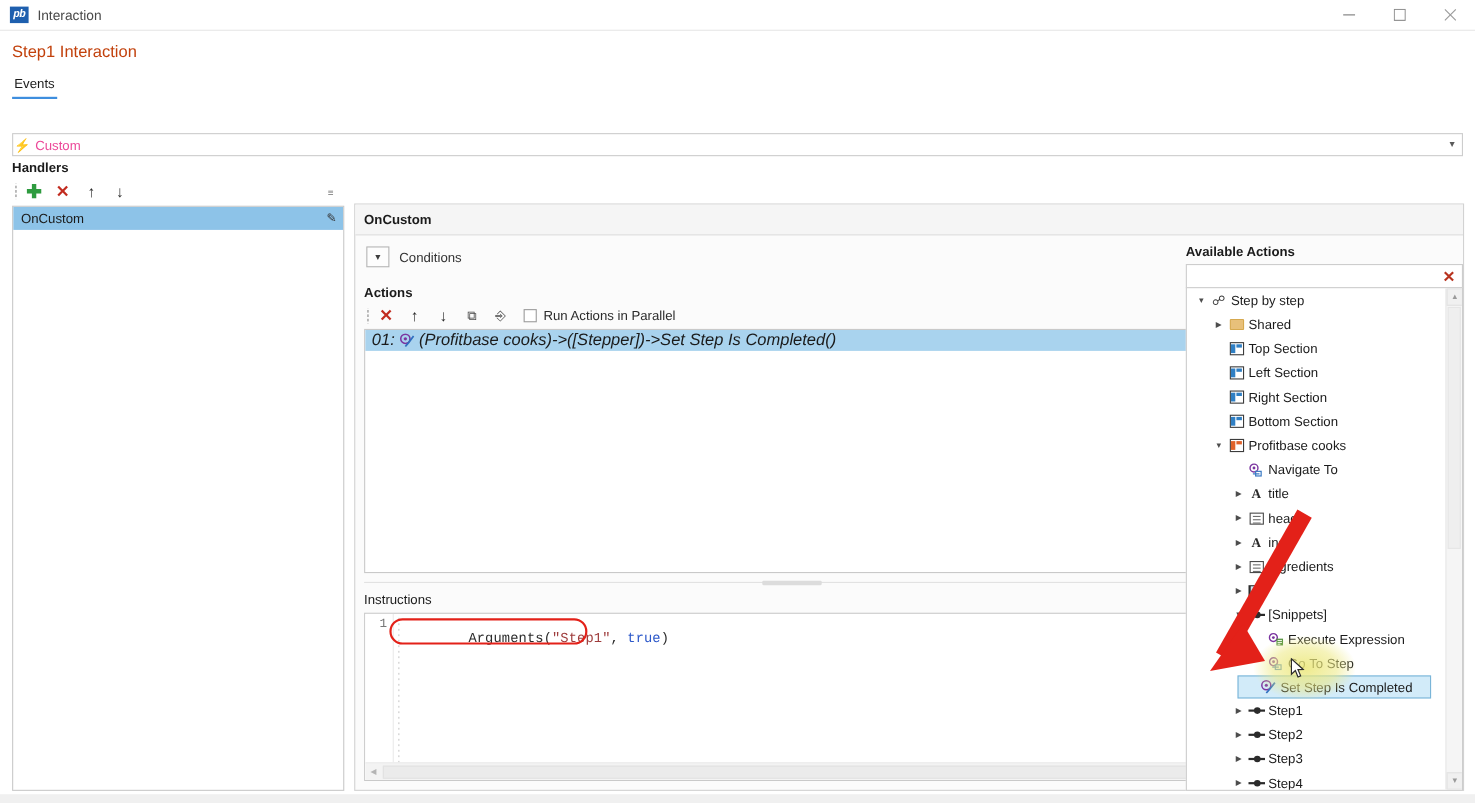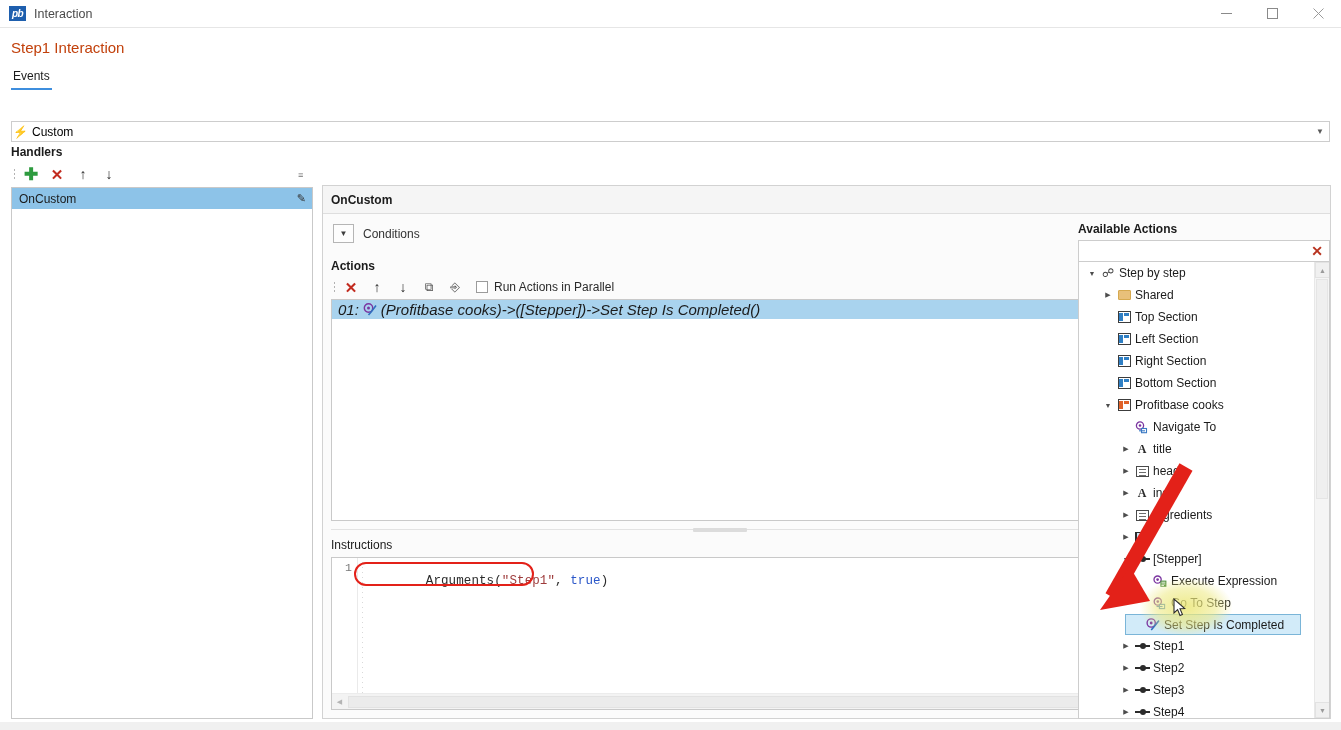--- a/index.html
+++ b/index.html
@@ -24,21 +24,21 @@
     position: absolute; left:0; top:0; width:1341px; height:28px;
     background:#ffffff;
     border-bottom:1px solid #e6e6e6;
     display:flex; align-items:center;
   }
   .app-logo {
     width:17px; height:15px; margin-left:9px; margin-right:8px;
     background:#1e5fae; color:#fff;
     font-size:10px; font-weight:bold; font-style:italic;
     line-height:15px; text-align:center;
-    font-family:Liberation Sans, sans-serif;
+    font-family:Liberation Mono, monospace;
     letter-spacing:-0.5px;
   }
   .title-text { font-size:12.5px; color:#4a4a4a; }
   .win-controls { margin-left:auto; display:flex; height:28px; }
   .win-btn {
     width:46px; height:28px; display:flex; align-items:center; justify-content:center;
     color:#7a7a7a; font-size:12px;
   }
   .win-btn svg { display:block; }
 
@@ -63,21 +63,21 @@
     font-size:15px; font-weight:bold;
   }
   .event-combo {
     position:absolute; left:11px; top:121px; width:1319px; height:21px;
     background:#ffffff; border:1px solid #cdcdcd;
     display:flex; align-items:center;
   }
   .bolt {
     width:18px; text-align:center; color:#e8a33d; font-size:12px; font-weight:bold;
   }
-  .event-value { font-size:12px; color:#000000; margin-left:2px; }
+  .event-value { font-size:12px; color:#ec4899; margin-left:2px; }
   .combo-arrow {
     margin-left:auto; width:18px; text-align:center;
     font-size:8px; color:#5a5a5a;
   }
 
   .lbl-handlers {
     position:absolute; left:11px; top:145px;
     font-size:12px; font-weight:bold;
   }
 
@@ -621,21 +621,21 @@
           <span class="tico">
             <span class="ic-image"></span>
           </span>
           <span class="tlabel"></span>
         </div>
         <div class="tnode" style="padding-left: 40px;">
           <span class="twist">▼</span>
           <span class="tico">
             <span class="ic-step"></span>
           </span>
-          <span class="tlabel">[Stepper]</span>
+          <span class="tlabel">[Snippets]</span>
         </div>
         <div class="tnode" style="padding-left: 58px;">
           <span class="twist"></span>
           <span class="tico">
             <svg width="14" height="13" viewBox="0 0 14 13">
               <circle cx="4.6" cy="4.6" r="3.6" fill="none" stroke="#7b35a0" stroke-width="1.3"></circle>
               <circle cx="4.6" cy="4.6" r="1.3" fill="#7b35a0"></circle>
               <rect x="7.4" y="5.6" width="6" height="6.2" fill="#4e8f3c"></rect>
               <path d="M8.4 7.2 h4 M8.4 9 h4 M8.4 10.6 h2.6" stroke="#fff" stroke-width="0.9"></path>
             </svg>

